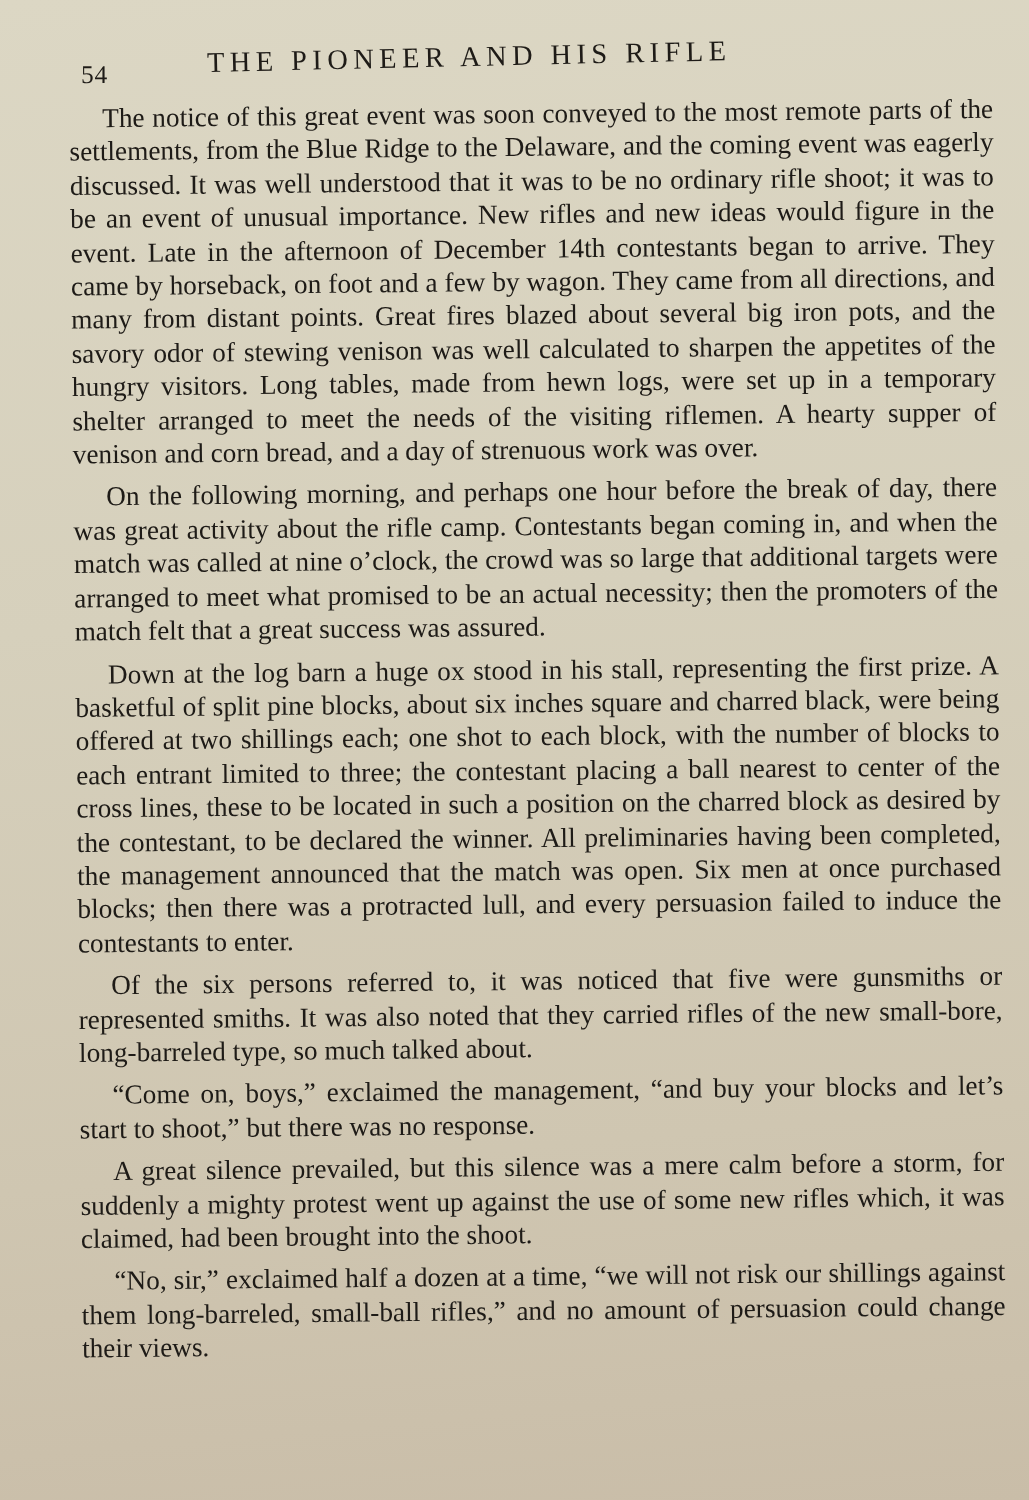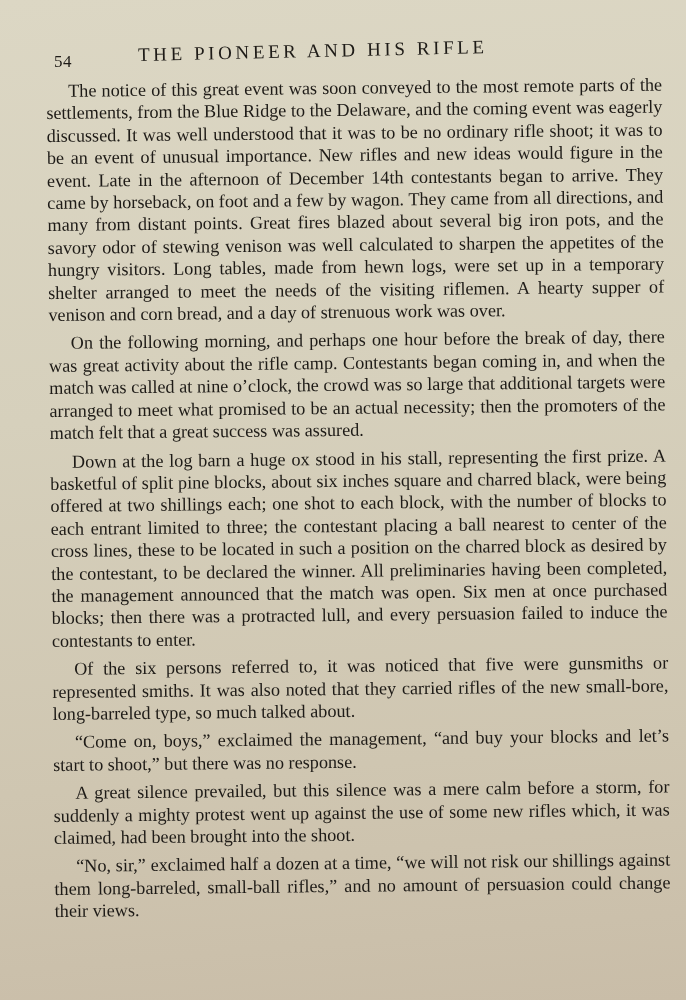--- a/index.html
+++ b/index.html
@@ -4,21 +4,21 @@
 <style>
   html, body { margin: 0; padding: 0; }
   body {
     width: 686px; height: 1000px; overflow: hidden;
     background: linear-gradient(175deg, #dcd7c4 0%, #d6d0bc 40%, #cfc6b1 75%, #c9bda8 100%);
     font-family: "Liberation Serif", "DejaVu Serif", serif;
     color: #1e1b17;
     position: relative;
   }
   .page {
-    position: absolute; left: 0; top: 16px; width: 686px; height: 784px;
+    position: absolute; left: 0; top: 4px; width: 686px; height: 784px;
   }
   .header {
     position: absolute; left: 0; top: 14px; width: 686px; height: 40px;
   }
   .page-number {
     position: absolute; left: 54px; top: 22px;
     font-size: 17px; letter-spacing: 0.5px;
   }
   .running-head {
     position: absolute; left: 138px; top: 14px;

